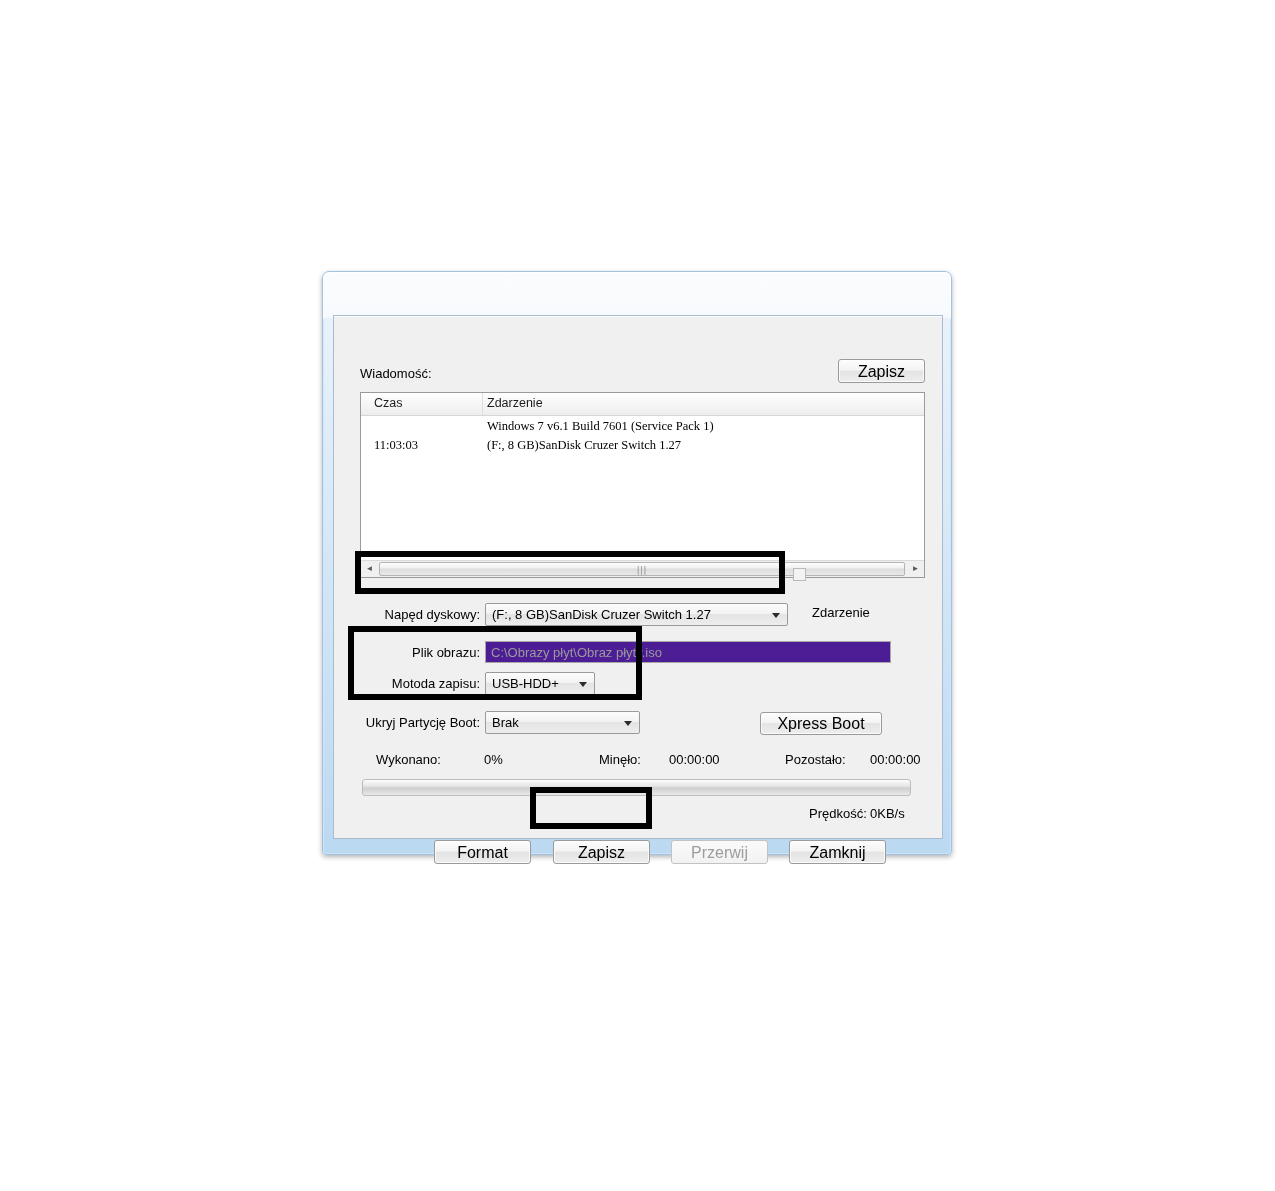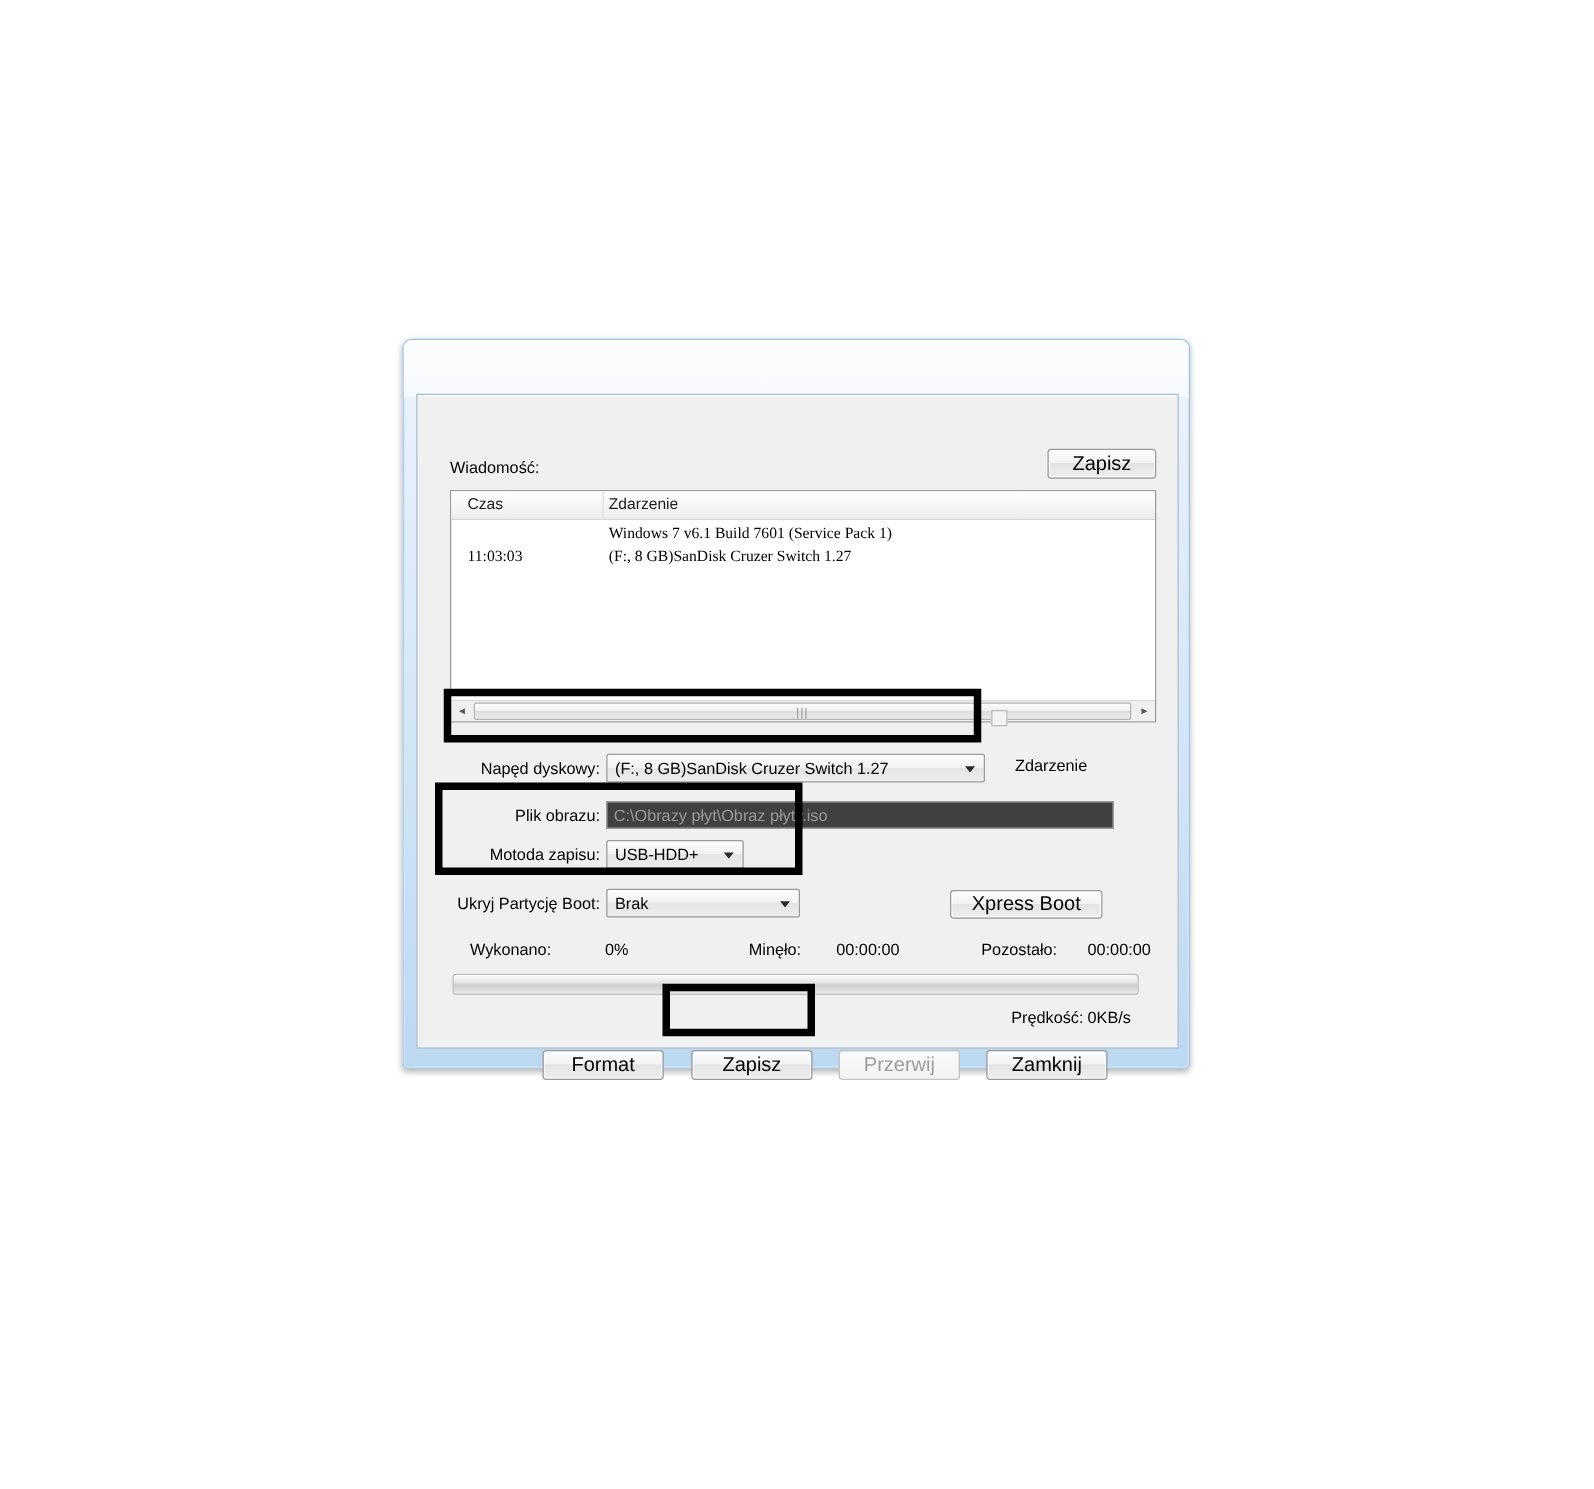--- a/index.html
+++ b/index.html
@@ -259,21 +259,21 @@
   }
 
   
   #image-file-field {
     position: absolute;
     left: 151px;
     top: 325px;
     width: 406px;
     height: 22px;
     box-sizing: border-box;
-    background: #404040;
+    background: #4c1d95;
     border: 1px solid #a6a6a6;
   }
   #image-file-value {
     position: absolute;
     left: 5px;
     top: 3px;
     font-size: 13px;
     color: #9a9a9a;
     white-space: nowrap;
   }

